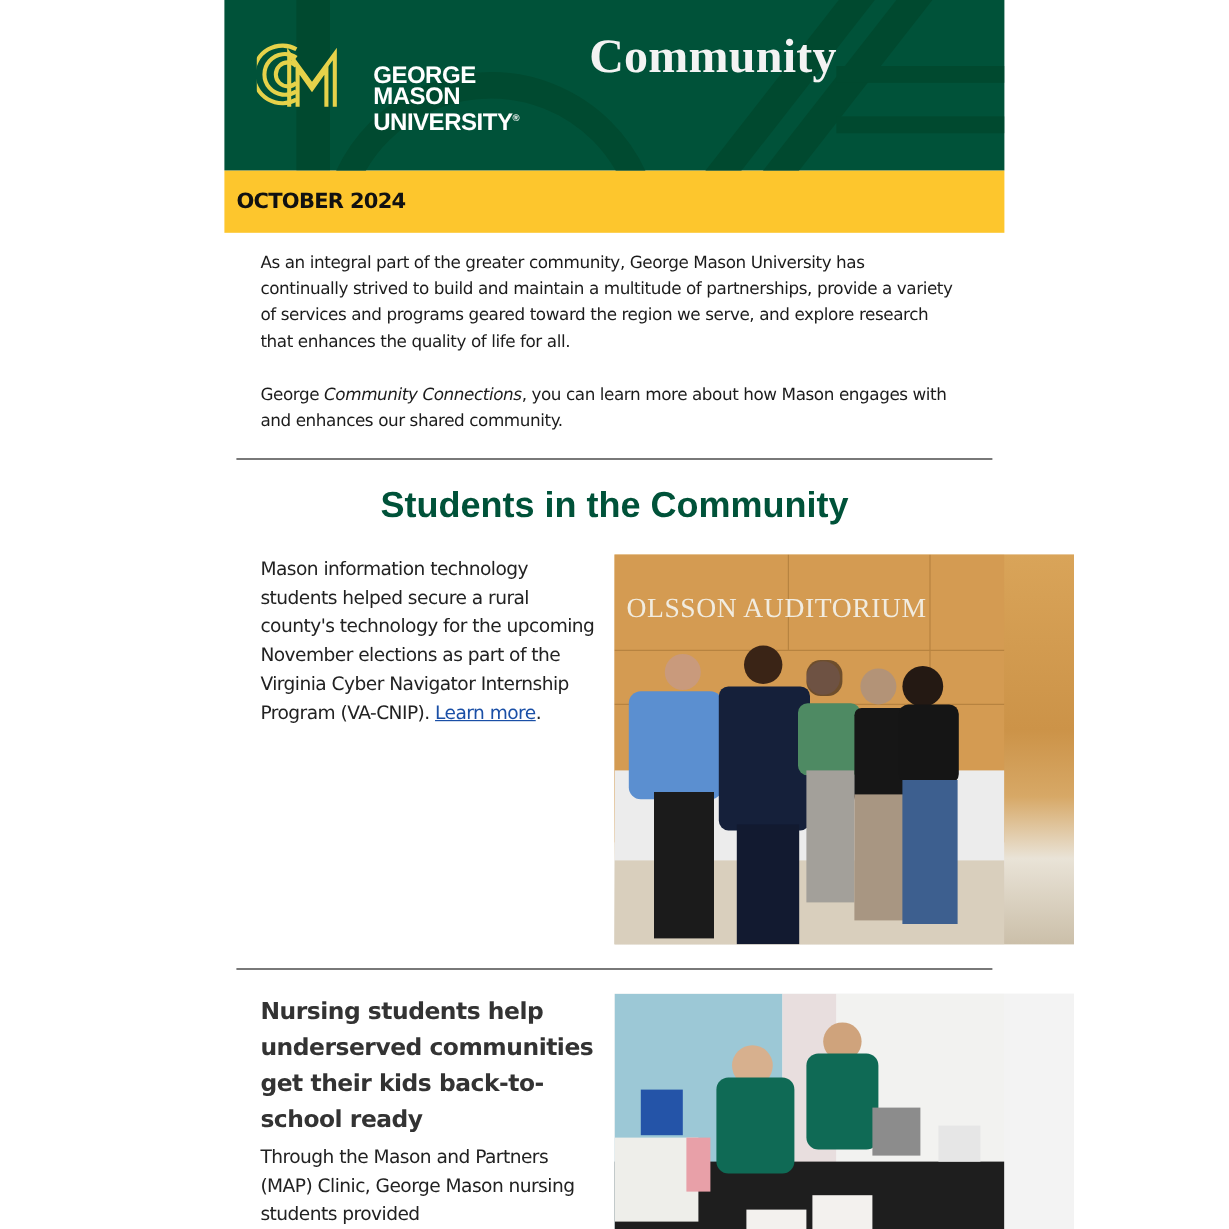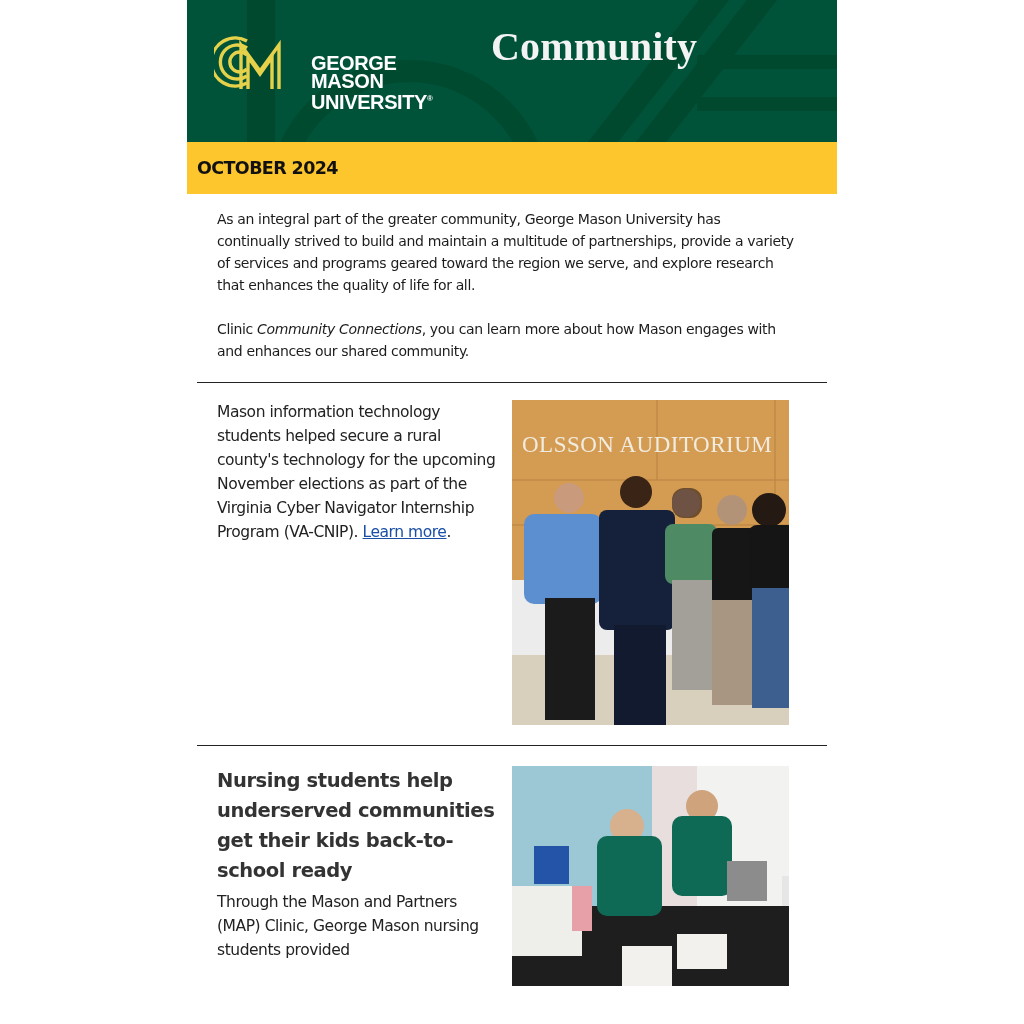--- a/index.html
+++ b/index.html
@@ -19,21 +19,21 @@
   .intro p { margin:0; }
   .intro p + p { margin-top:22px; }
   .rule { height:0; border-top:1.5px solid #222; margin:0 10px; }
   .rule1 { margin-top:20px; }
   .section-title { text-align:center; font-family:"Liberation Sans", sans-serif; font-weight:bold; font-size:30px; color:#005239; margin-top:22px; height:40px; line-height:34px; }
   .story { position:relative; width:650px; }
   .story .text { position:absolute; left:30px; width:285px; }
   .story h3 { margin:0; font-family:"DejaVu Sans", sans-serif; font-weight:bold; font-size:19.5px; line-height:30px; color:#333; letter-spacing:-0.4px; }
   .story p { margin:0; font-family:"DejaVu Sans", sans-serif; font-size:15.5px; line-height:24px; color:#222; letter-spacing:-0.45px; }
   .story a { color:#1a4fa6; text-decoration:underline; }
-  .story .photo { position:absolute; left:325px; width:277px; overflow:hidden; }
+  .story .photo { position:absolute; left:325px; width:383px; overflow:hidden; }
   .story1 { height:345px; margin-top:17px; }
   .story1 .text { top:0; }
   .story1 h3 { margin-bottom:20px; }
   .story1 .photo { top:0; height:325px; background:linear-gradient(180deg,#d9a459 0%,#cc9348 45%,#d7a866 62%,#e9e3d7 78%,#cbbfa9 100%); }
   .rule2 { margin-top:0; }
   .story2 { height:220px; margin-top:20px; }
   .story2 h3 { margin-bottom:4px; }
   .story2 .photo { top:0; height:220px; background:#f3f3f3; }
 </style>
 </head>
@@ -69,25 +69,26 @@
       <span>Community</span><br>
     </div>
   </div>
 
   <div class="dateband">
     <span>OCTOBER 2024</span>
   </div>
 
   <div class="intro">
     <p>As an integral part of the greater community, George Mason University has continually strived to build and maintain a multitude of partnerships, provide a variety of services and programs geared toward the region we serve, and explore research that enhances the quality of life for all.</p>
-    <p><span>Clinic </span><em>Community Connections</em><span>, you can learn more about how Mason engages with and enhances our shared community.</span></p>
+    <p><span>George </span><em>Community Connections</em><span>, you can learn more about how Mason engages with and enhances our shared community.</span></p>
   </div>
 
   <div class="rule rule1"></div>
 
+  <div class="section-title">Students in the Community</div>
 
   <div class="story story1">
     <div class="text">
       <p><span>Mason information technology students helped secure a rural county's technology for the upcoming November elections as part of the Virginia Cyber Navigator Internship Program (VA-CNIP). </span><a href="#">Learn more</a><span>.</span></p>
     </div>
     <div class="photo" title="Five people posing in front of the Olsson Auditorium sign">
       <svg width="325" height="325" viewBox="0 0 325 325">
         <rect x="0" y="0" width="325" height="240" fill="#d49b52"></rect>
         <line x1="0" y1="80" x2="325" y2="80" stroke="#b78340" stroke-width="1"></line>
         <line x1="0" y1="125" x2="325" y2="125" stroke="#b78340" stroke-width="1"></line>

